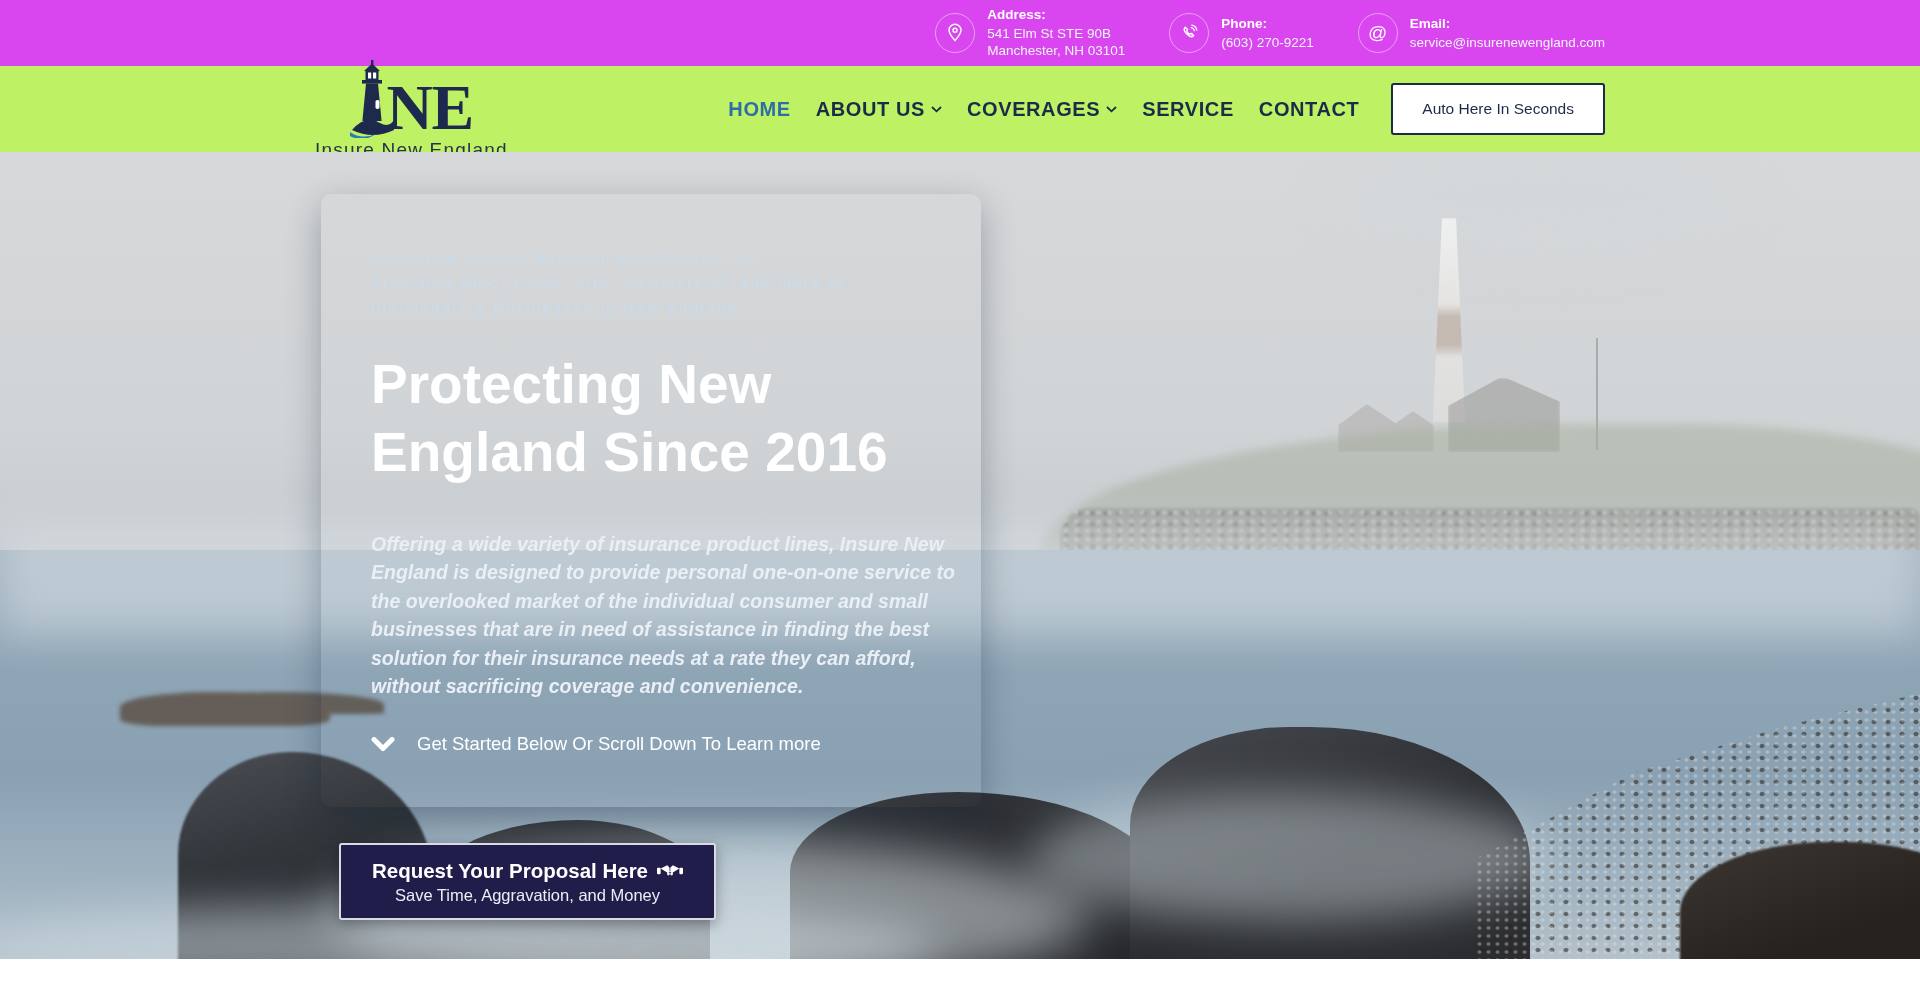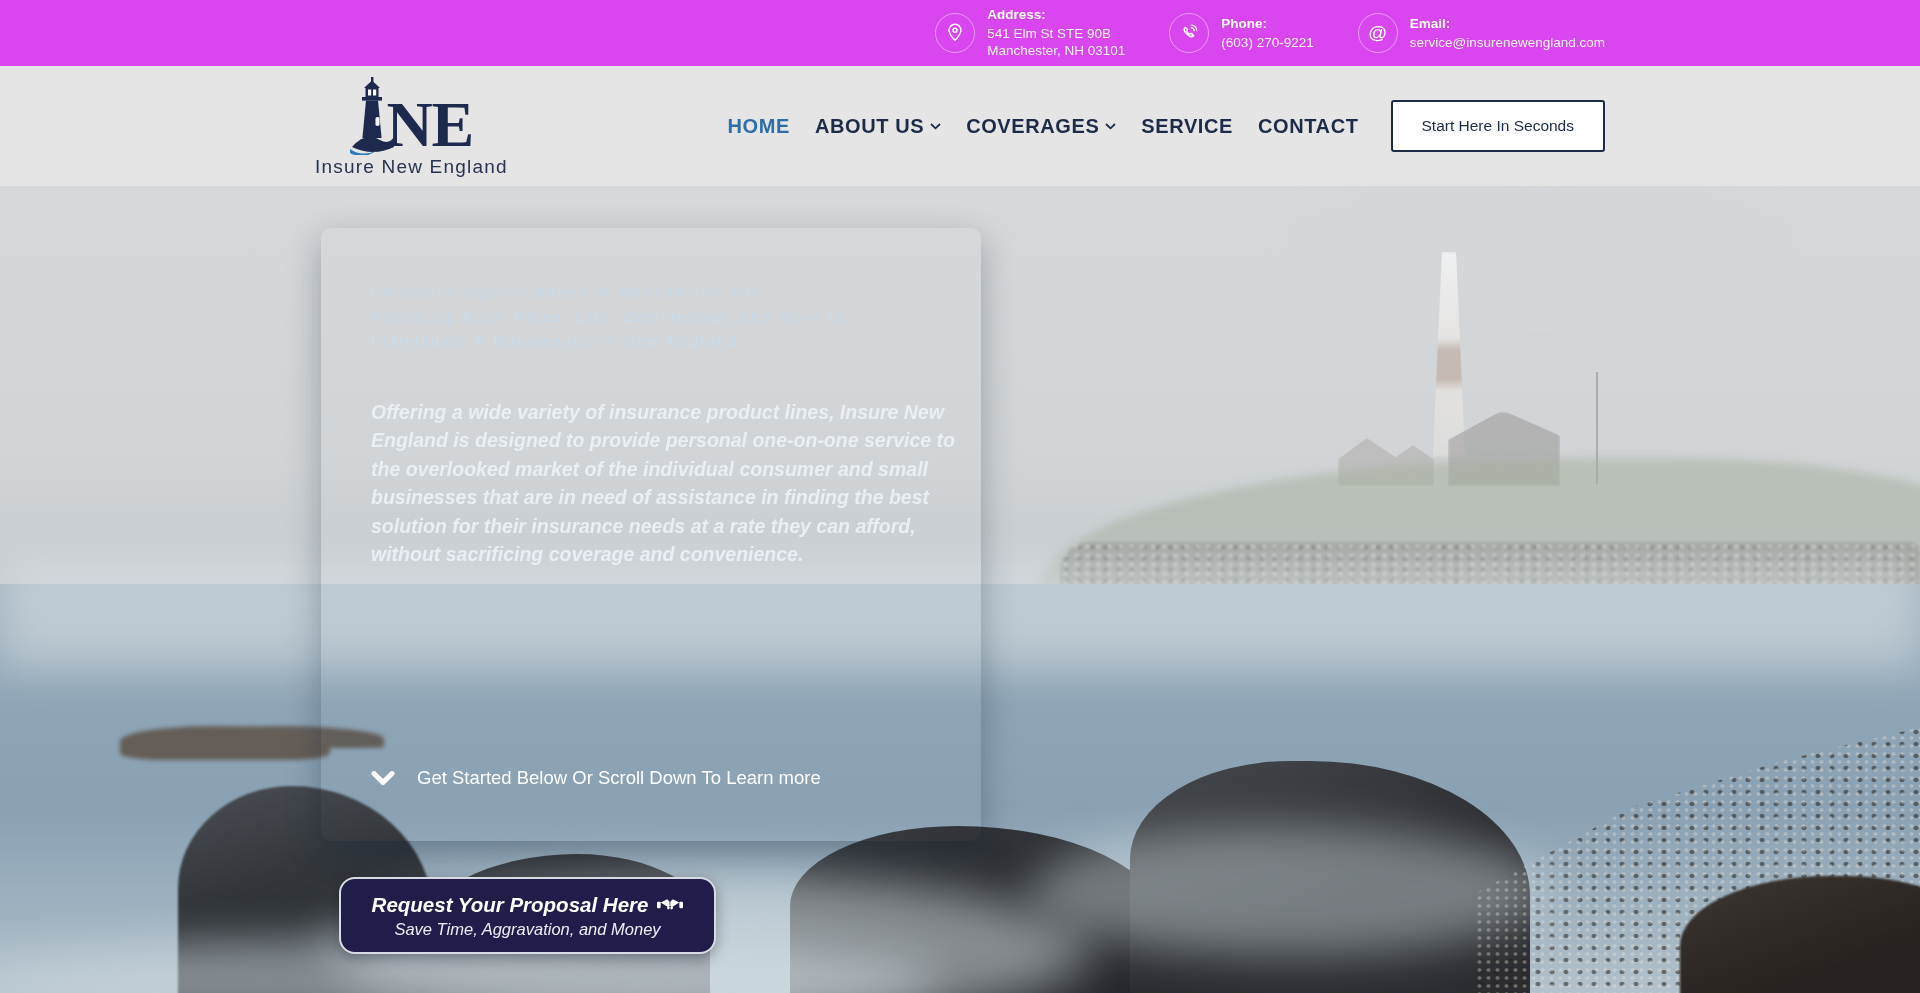--- a/index.html
+++ b/index.html
@@ -8,21 +8,21 @@
   
   .topbar { height:66px; background:#d946ef; }
   .topbar-inner { width:1290px; height:100%; margin:0 auto; display:flex; justify-content:flex-end; align-items:center; gap:44px; }
   .contact-item { display:flex; align-items:center; gap:12px; color:#fff; }
   .circle-icon { width:40px; height:40px; border:1px solid rgba(255,255,255,.45); border-radius:50%; display:flex; align-items:center; justify-content:center; flex:0 0 auto; }
   .circle-icon .at-glyph { font-size:19px; color:#fff; font-weight:400; }
   .contact-label { font-weight:bold; font-size:13.5px; margin-bottom:3px; }
   .contact-line { font-size:13.5px; line-height:17px; color:#f2f4f8; }
 
   
-  .header { height:120px; background:#e5e5e5; }
+  .header { height:86px; background:#bef264; }
   .header-inner { width:1290px; height:100%; margin:0 auto; display:flex; align-items:center; }
   .logo { display:flex; flex-direction:column; align-items:center; cursor:pointer; text-decoration:none; }
   .logo-top { display:flex; align-items:flex-end; }
   .logo-top svg { margin-right:-9px; position:relative; z-index:2; }
   .monogram { font-family:"Liberation Serif", serif; font-weight:600; font-size:64px; line-height:0.92; color:#1e2a4d; letter-spacing:-1px; }
   .logo-name { font-family:Liberation Sans, sans-serif; font-size:19px; letter-spacing:1.2px; color:#273350; margin-top:1px; }
 
   .nav { margin-left:auto; display:flex; align-items:center; gap:25px; }
   .nav-item { display:flex; align-items:center; gap:6px; font-size:20px; font-weight:bold; letter-spacing:.6px; color:#1c2b47; cursor:pointer; text-transform:uppercase; }
   .nav-item.active { color:#2f6da8; }
@@ -67,23 +67,23 @@
   
   .hero-card { position:absolute; left:321px; top:42px; width:660px; height:613px; border-radius:10px; padding:52px 50px 30px 50px;
     background:radial-gradient(125% 125% at 75% 32%, #31699d 0%, #2857840 40%, transparent 70%), linear-gradient(118deg,#224d76 0%,#275583 45%,#1b3e61 100%);
     box-shadow:0 12px 34px rgba(10,25,45,.3); display:flex; flex-direction:column; color:#fff; }
   .eyebrow { color:#c9dcec; font-size:14.5px; letter-spacing:2.6px; line-height:24.5px; white-space:nowrap; }
   .hero-heading { margin-top:30px; font-size:55px; line-height:68px; font-weight:bold; color:#fff; width:590px; }
   .hero-paragraph { margin-top:44px; font-style:italic; font-size:19.5px; line-height:28.5px; color:#e9eff5; width:585px;font-weight:bold; }
   .scroll-hint { margin-top:auto; display:flex; align-items:center; gap:22px; font-size:18.5px; color:#fff; cursor:pointer; padding-bottom:22px; }
 
   
-  .proposal-btn { position:absolute; left:339px; top:691px; width:377px; height:77px; background:#211d4a; border:2px solid #d9dbe3; border-radius:16px;
+  .proposal-btn { position:absolute; left:339px; top:691px; width:377px; height:77px; background:#211d4a; border:2px solid #d9dbe3; border-radius:3px;
     display:flex; flex-direction:column; align-items:center; justify-content:center; gap:3px; color:#fff; cursor:pointer; font-family:"Liberation Sans", sans-serif;
-    box-shadow:0 4px 14px rgba(10,10,30,.35);font-style:italic; }
+    box-shadow:0 4px 14px rgba(10,10,30,.35); }
   .proposal-title { font-size:20.5px; font-weight:bold; display:flex; align-items:center; gap:9px; }
   .proposal-sub { font-size:16.5px; color:#eceef6; }
 </style>
 </head>
 <body>
 
 <div class="topbar">
   <div class="topbar-inner">
     <div class="contact-item">
       <span class="circle-icon">
@@ -163,21 +163,21 @@
           </svg>
       </div>
       <div class="nav-item">
         <span>SERVICE</span>
       </div>
       <div class="nav-item">
         <span>CONTACT</span>
       </div>
     </nav>
 
-    <button class="header-cta">Start Here In Seconds</button>
+    <button class="header-cta">Auto Here In Seconds</button>
   </div>
 </div>
 
 <section class="hero">
   <div class="hero-bg">
     <div class="sky"></div>
     <div class="fog-top"></div>
     <div class="lh-tower"></div>
     <div class="lh-house"></div>
     <div class="lh-house-small"></div>
@@ -197,20 +197,21 @@
     <div class="mist-right"></div>
     <div class="mist-bottom"></div>
   </div>
 
   <div class="hero-card">
     <div class="eyebrow">
       <div>Insurance Agency Based in Manchester, NH</div>
       <div>Providing Auto, Home, Life, Commercial, and more to</div>
       <div>Individuals &amp; Businesses in New England.</div>
     </div>
+    <h1 class="hero-heading">Protecting New England Since 2016</h1>
     <p class="hero-paragraph">Offering a wide variety of insurance product lines, Insure New England is designed to provide personal one-on-one service to the overlooked market of the individual consumer and small businesses that are in need of assistance in finding the best solution for their insurance needs at a rate they can afford, without sacrificing coverage and convenience.</p>
     <div class="scroll-hint">
       <svg width="24" height="15" viewBox="0 0 24 15">
           <polyline points="3,2.5 12,11.5 21,2.5" fill="none" stroke="#fff" stroke-width="5" stroke-linecap="round" stroke-linejoin="round"></polyline>
         </svg>
       <span>Get Started Below Or Scroll Down To Learn more</span>
     </div>
   </div>
 
   <button class="proposal-btn">

